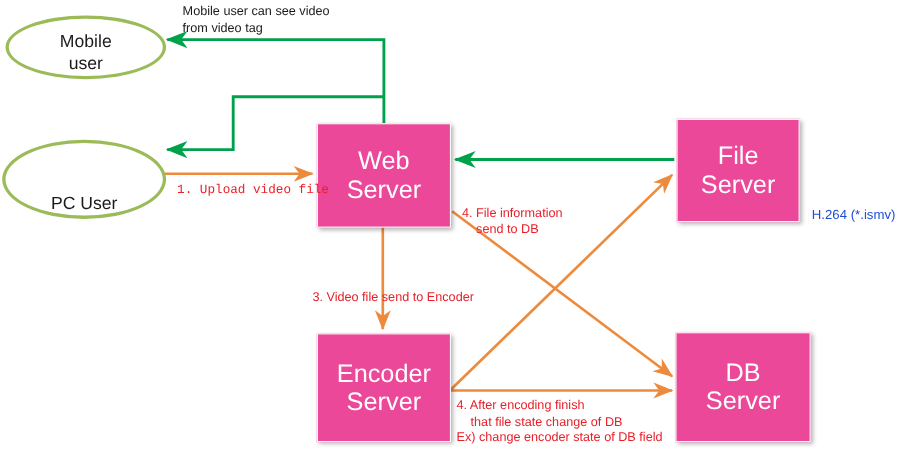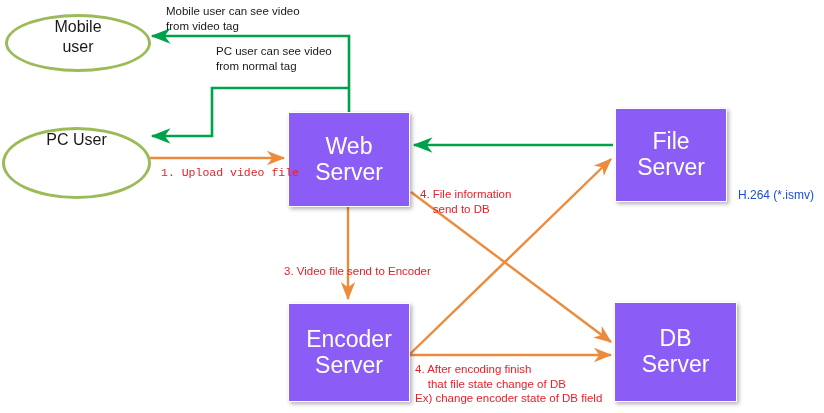--- a/index.html
+++ b/index.html
@@ -19,40 +19,40 @@
   }
   #edge-layer {
     position: absolute;
     left: 0;
     top: 0;
     width: 824px;
     height: 413px;
   }
   .node-box {
     position: absolute;
-    background: #8b5cf6;
+    background: #ec4899;
     border: 1px solid #ffffff;
     box-shadow: 2px 2px 4px rgba(0,0,0,0.30);
     display: flex;
     align-items: center;
     justify-content: center;
     color: #ffffff;
     font-size: 23px;
     line-height: 1.12;
     text-align: center;
     font-family: "Liberation Sans", sans-serif;
     white-space: pre-line;
   }
   .node-ellipse {
     position: absolute;
     border: 3px solid #9bbb59;
     border-radius: 50%;
     background: #ffffff;
     display: flex;
-    align-items: flex-start;
+    align-items: flex-end;
     justify-content: center;
     color: #1a1a1a;
     font-size: 16px;
     line-height: 1.25;
     text-align: center;
     font-family: "Liberation Sans", sans-serif;
     white-space: pre-line;
   }
   .edge-label {
     position: absolute;
@@ -122,22 +122,20 @@
   </div>
 
   <div class="node-box" style="left:614px; top:302px; width:121px; height:98px;">
     <span>DB
 Server</span>
   </div>
 
   <div class="edge-label label-black" style="left:166px; top:4px;">Mobile user can see video
 from video tag</div>
 
-  <div class="edge-label label-black" style="left:216px; top:44px;">PC user can see video
-from normal tag</div>
 
   <div class="edge-label label-red" style="left:161px; top:166px;font-family:Liberation Mono, monospace;">1. Upload video file</div>
 
   <div class="edge-label label-red" style="left:420px; top:187px;">4. File information
     send to DB</div>
 
   <div class="edge-label label-red" style="left:284px; top:264px;">3. Video file send to Encoder</div>
 
   <div class="edge-label label-red" style="left:415px; top:362px;">4. After encoding finish
     that file state change of DB

